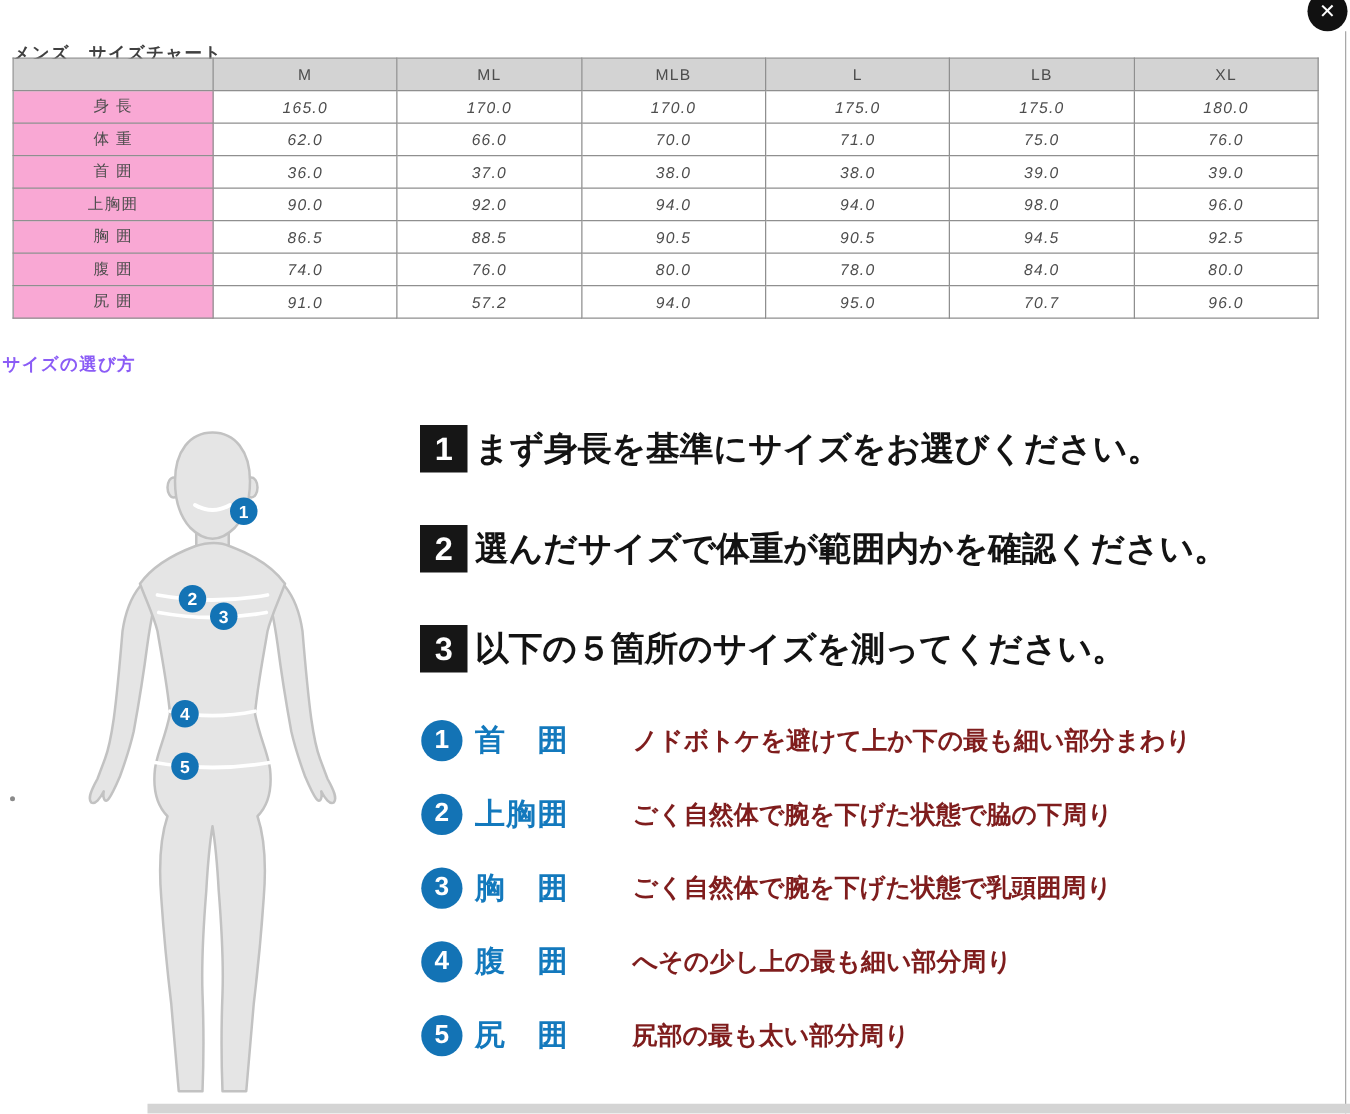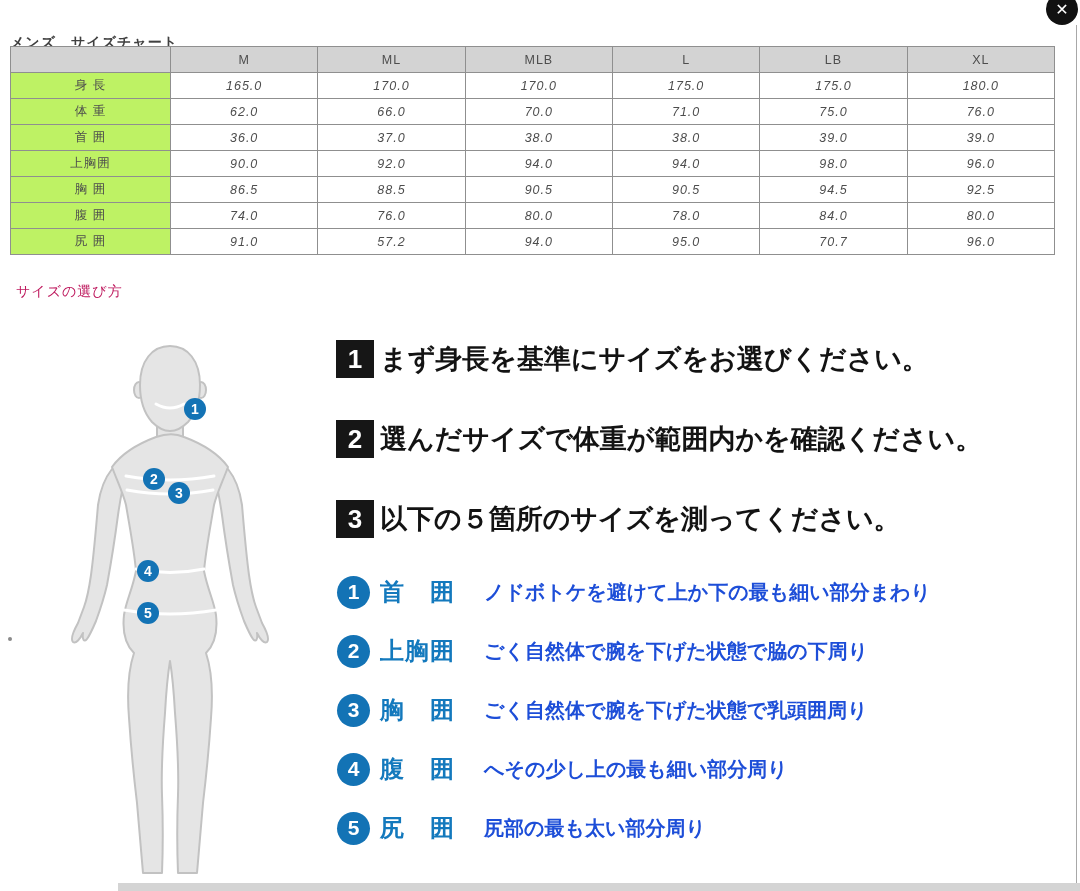--- a/index.html
+++ b/index.html
@@ -21,27 +21,27 @@
     position:absolute; left:10px; top:46px; width:1045px;
     border-collapse:collapse; table-layout:fixed;
   }
   table.size-chart th, table.size-chart td {
     border:1px solid #8f8f8f; height:26px;
     font-size:12.5px; font-weight:400; color:#4d4d4d;
     text-align:center; vertical-align:middle; letter-spacing:1px;
   }
   table.size-chart col.label-col { width:160px; }
   table.size-chart thead th { background:#d3d3d3; }
-  table.size-chart tbody th { background:#bef264; font-weight:400;margin-top:28px; }
+  table.size-chart tbody th { background:#f9a8d4; font-weight:400;margin-top:28px; }
   table.size-chart tbody td { background:#ffffff;font-style:italic; }
 
   
   .guide-heading {
-    position:absolute; left:16px; top:283px;
-    font-size:14px; font-weight:400; color:#be185d; letter-spacing:1px;
+    position:absolute; left:2px; top:283px;
+    font-size:14px; font-weight:700; color:#8b5cf6; letter-spacing:1px;
   }
 
   .step-row { position:absolute; left:336px; height:44px; display:flex; align-items:center; }
   .step-num {
     width:38px; height:38px; background:#161616; color:#fff;
     font-size:26px; font-weight:700; display:flex; align-items:center; justify-content:center;
     flex:0 0 38px;
   }
   .step-text {
     margin-left:6px; font-size:27px; font-weight:700; color:#131313;
@@ -52,21 +52,21 @@
   .meas-num {
     width:33px; height:33px; border-radius:50%; background:#1373b5; color:#fff;
     font-size:21px; font-weight:700; display:flex; align-items:center; justify-content:center;
     flex:0 0 33px;
   }
   .meas-label {
     margin-left:10px; width:100px; font-size:24px; font-weight:700;
     color:#1379bd; white-space:nowrap; letter-spacing:1px;
   }
   .meas-desc {
-    margin-left:4px; font-size:20px; font-weight:600; color:#1d4ed8; white-space:nowrap;
+    margin-left:26px; font-size:20px; font-weight:600; color:#7f1d1d; white-space:nowrap;
   }
 
   
   .figure-wrap { position:absolute; left:60px; top:333px; width:255px; height:545px; }
 
   
   .close-btn {
     position:absolute; left:1046px; top:-7px; width:32px; height:32px;
     border-radius:50%; background:#111; color:#fff;
     display:flex; align-items:center; justify-content:center;

